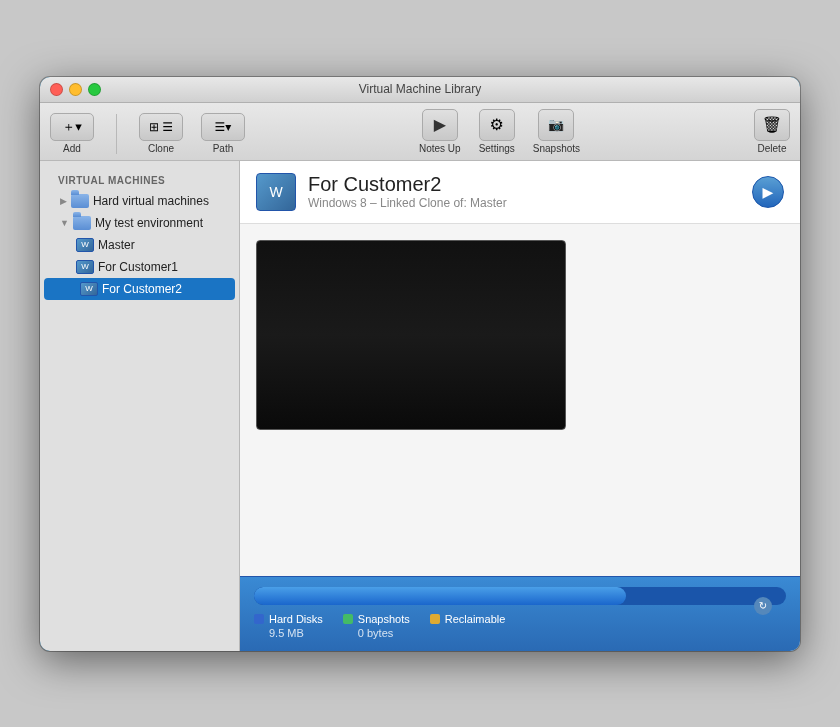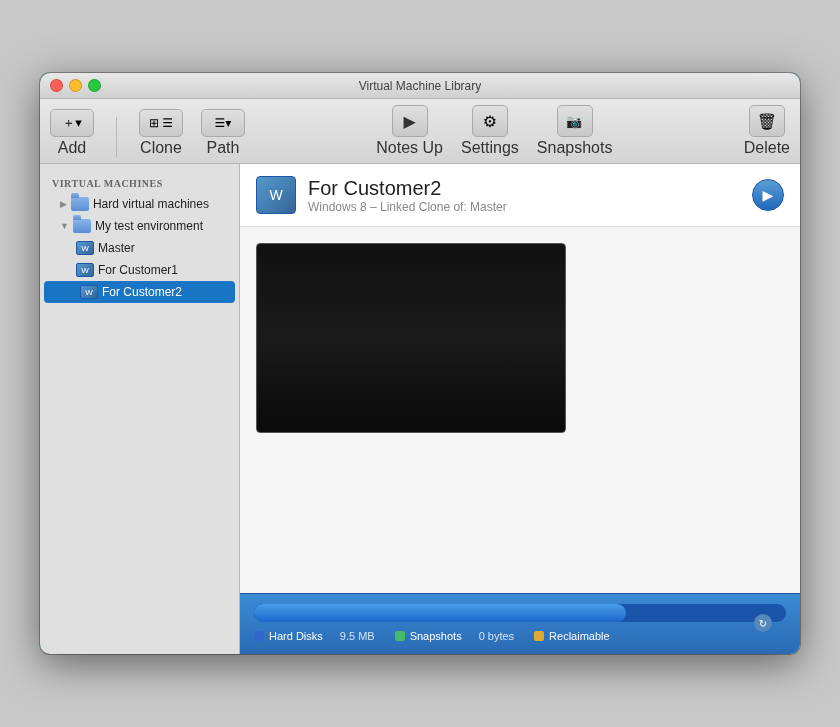--- a/index.html
+++ b/index.html
@@ -71,21 +71,21 @@
     .toolbar-btn .btn-icon {
       background: linear-gradient(to bottom, #e0e0e0, #c8c8c8);
       border: 1px solid #aaa;
       border-radius: 5px;
       display: flex;
       align-items: center;
       justify-content: center;
       padding: 3px 6px;
     }
     .toolbar-btn .btn-label {
-      font-size: 16px;
+      font-size: 10px;
       color: #333;
     }
     .toolbar-sep {
       width: 1px;
       height: 40px;
       background: #b8b8b8;
       margin: 0 4px;
     }
     .add-btn .btn-icon {
       font-size: 16px;
@@ -125,23 +125,22 @@
       width: 200px;
       background: #e0e0e0;
       border-right: 1px solid #b8b8b8;
       padding: 10px 0;
       flex-shrink: 0;
     }
     .sidebar-section-header {
       font-size: 10px;
       font-weight: 700;
       color: #666;
-      padding: 4px 12px;
+      padding: 4px 18px;
       letter-spacing: 0.5px;
-      font-family: Liberation Serif, serif;
     }
     .sidebar-item {
       display: flex;
       align-items: center;
       padding: 3px 8px;
       font-size: 12px;
       color: #222;
       cursor: pointer;
       gap: 4px;
     }
@@ -305,21 +304,21 @@
       cursor: pointer;
       color: white;
       font-size: 10px;
     }
     .storage-legend {
       display: flex;
       gap: 20px;
     }
     .legend-item {
       display: flex;
-      flex-direction: row;
+      flex-direction: column;
       gap: 2px;
     }
     .legend-label-row {
       display: flex;
       align-items: center;
       gap: 5px;
     }
     .legend-dot {
       width: 10px; height: 10px;
       border-radius: 2px;

